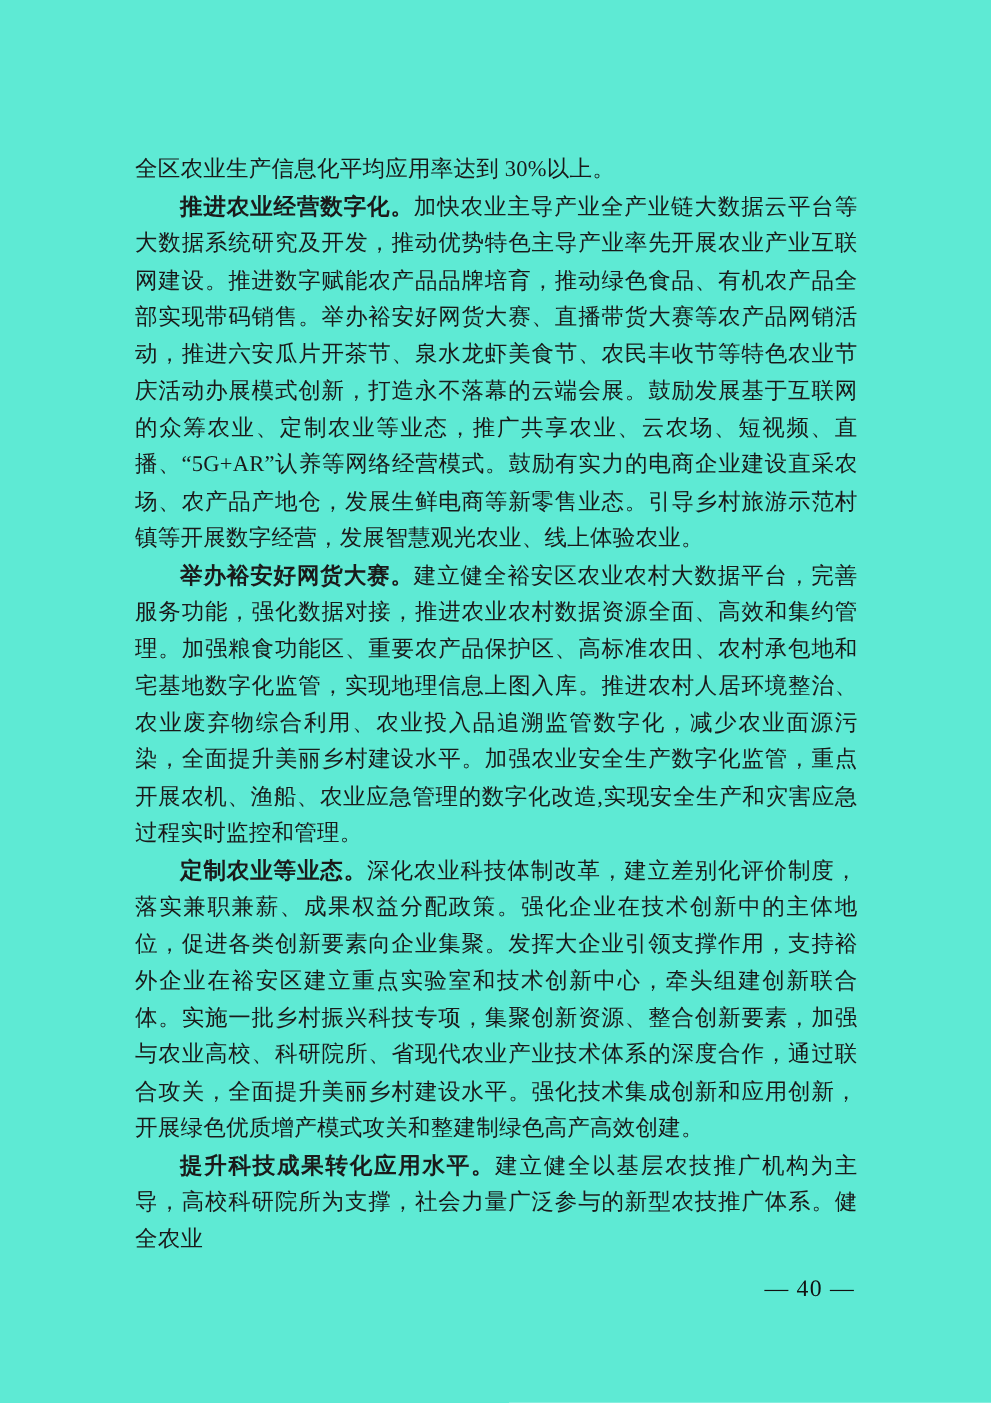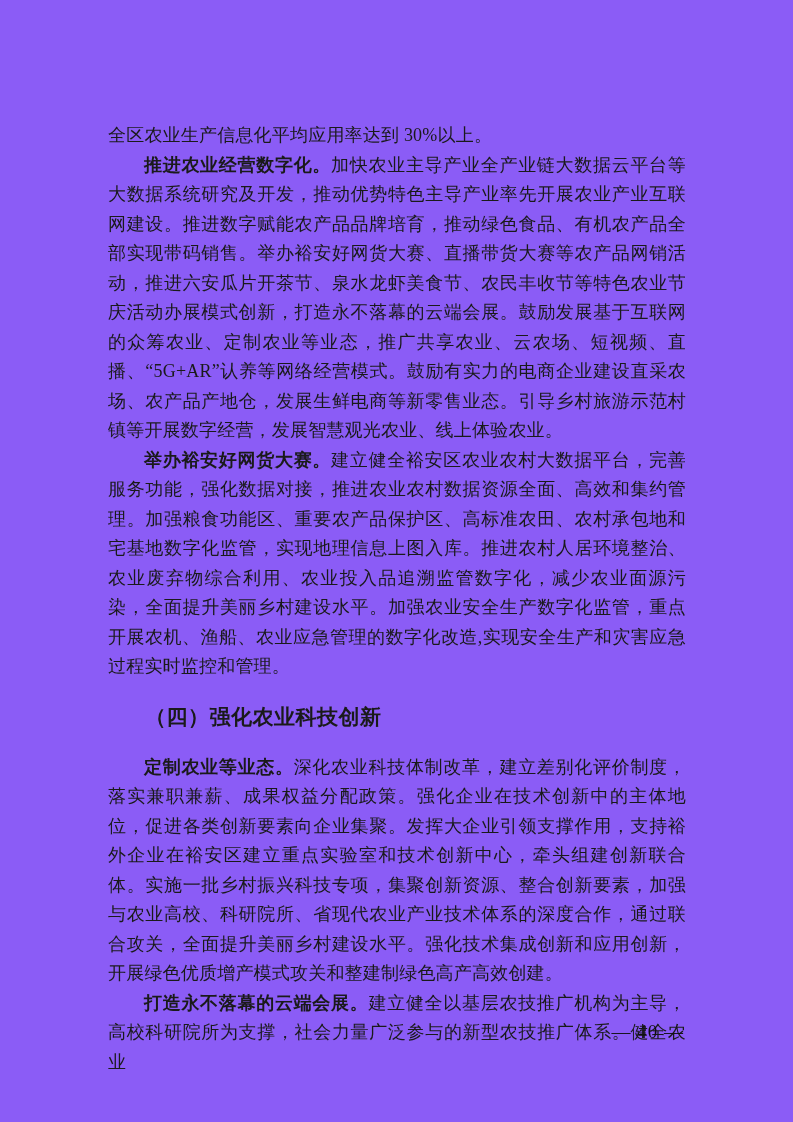--- a/index.html
+++ b/index.html
@@ -11,21 +11,21 @@
     height: 1122px;
     background: #ffffff;
     position: relative;
     overflow: hidden;
     font-family: "Liberation Serif", "DejaVu Serif", serif;
     color: #1a1a1a;
   }
   .page {
     position: absolute;
     inset: 0;
-    background: #8b5cf6;
+    background: #5eead4;
   }
   .content {
     position: absolute;
     left: 108px;
     top: 121px;
     width: 578px;
     font-size: 18px;
     line-height: 29.5px;
     text-align: justify;
     text-justify: inter-ideograph;
@@ -67,22 +67,21 @@
 
 <div class="page">
   <div class="content">
 
     <p class="para no-indent"><span>全区农业生产信息化平均应用率达到 30%以上。</span></p>
 
     <p class="para"><span class="lead">推进农业经营数字化。</span><span>加快农业主导产业全产业链大数据云平台等大数据系统研究及开发，推动优势特色主导产业率先开展农业产业互联网建设。推进数字赋能农产品品牌培育，推动绿色食品、有机农产品全部实现带码销售。举办裕安好网货大赛、直播带货大赛等农产品网销活动，推进六安瓜片开茶节、泉水龙虾美食节、农民丰收节等特色农业节庆活动办展模式创新，打造永不落幕的云端会展。鼓励发展基于互联网的众筹农业、定制农业等业态，推广共享农业、云农场、短视频、直播、“5G+AR”认养等网络经营模式。鼓励有实力的电商企业建设直采农场、农产品产地仓，发展生鲜电商等新零售业态。引导乡村旅游示范村镇等开展数字经营，发展智慧观光农业、线上体验农业。</span></p>
 
     <p class="para"><span class="lead">举办裕安好网货大赛。</span><span>建立健全裕安区农业农村大数据平台，完善服务功能，强化数据对接，推进农业农村数据资源全面、高效和集约管理。加强粮食功能区、重要农产品保护区、高标准农田、农村承包地和宅基地数字化监管，实现地理信息上图入库。推进农村人居环境整治、农业废弃物综合利用、农业投入品追溯监管数字化，减少农业面源污染，全面提升美丽乡村建设水平。加强农业安全生产数字化监管，重点开展农机、渔船、农业应急管理的数字化改造,实现安全生产和灾害应急过程实时监控和管理。</span></p>
 
-    <h2 class="heading">（四）强化农业科技创新</h2>
 
     <p class="para"><span class="lead">定制农业等业态。</span><span>深化农业科技体制改革，建立差别化评价制度，落实兼职兼薪、成果权益分配政策。强化企业在技术创新中的主体地位，促进各类创新要素向企业集聚。发挥大企业引领支撑作用，支持裕外企业在裕安区建立重点实验室和技术创新中心，牵头组建创新联合体。实施一批乡村振兴科技专项，集聚创新资源、整合创新要素，加强与农业高校、科研院所、省现代农业产业技术体系的深度合作，通过联合攻关，全面提升美丽乡村建设水平。强化技术集成创新和应用创新，开展绿色优质增产模式攻关和整建制绿色高产高效创建。</span></p>
 
-    <p class="para"><span class="lead">打造永不落幕的云端会展。</span><span>建立健全以基层农技推广机构为主导，高校科研院所为支撑，社会力量广泛参与的新型农技推广体系。健全农业</span></p>
+    <p class="para"><span class="lead">提升科技成果转化应用水平。</span><span>建立健全以基层农技推广机构为主导，高校科研院所为支撑，社会力量广泛参与的新型农技推广体系。健全农业</span></p>
 
   </div>
 
   <div class="page-number">— 40 —</div>
 </div>
 
 </body></html>

